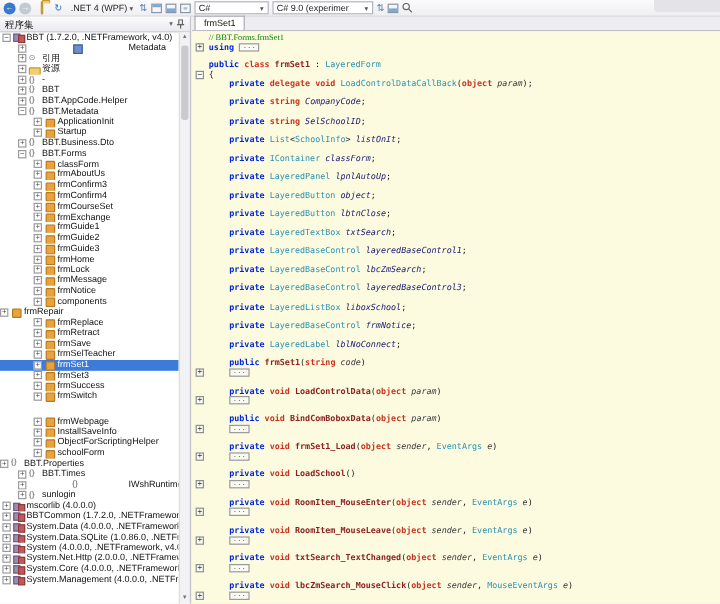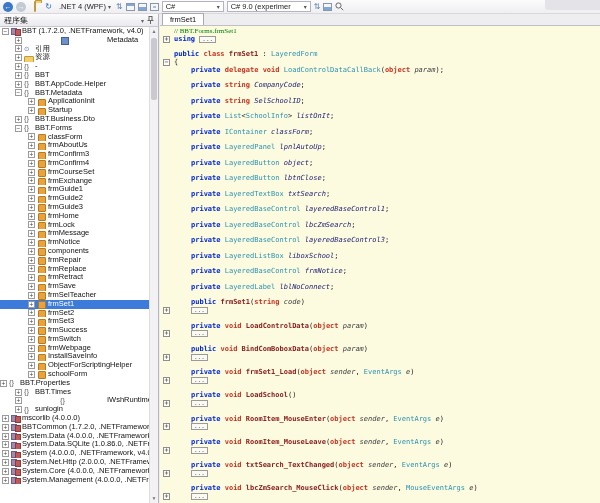--- a/index.html
+++ b/index.html
@@ -270,21 +270,21 @@
       <div class="trow" style="padding-left: 28px;">
         <span class="exp">+</span>
         <span class="ticon cls"></span>
         <span>frmNotice</span>
       </div>
       <div class="trow" style="padding-left: 28px;">
         <span class="exp">+</span>
         <span class="ticon cls"></span>
         <span>components</span>
       </div>
-      <div class="trow" style="padding-left: 28px;">
+      <div class="trow" style="">
         <span class="exp">+</span>
         <span class="ticon cls"></span>
         <span>frmRepair</span>
       </div>
       <div class="trow" style="padding-left: 28px;">
         <span class="exp">+</span>
         <span class="ticon cls"></span>
         <span>frmReplace</span>
       </div>
       <div class="trow" style="padding-left: 28px;">
@@ -303,38 +303,33 @@
         <span>frmSelTeacher</span>
       </div>
       <div class="trow sel" style="padding-left: 28px;">
         <span class="exp">+</span>
         <span class="ticon cls"></span>
         <span>frmSet1</span>
       </div>
       <div class="trow" style="padding-left: 28px;">
         <span class="exp">+</span>
         <span class="ticon cls"></span>
-        <span>frmSet2</span>
-      </div>
-      <div class="trow" style="padding-left: 28px;">
-        <span class="exp">+</span>
-        <span class="ticon cls"></span>
         <span>frmSet3</span>
       </div>
       <div class="trow" style="padding-left: 28px;">
         <span class="exp">+</span>
         <span class="ticon cls"></span>
         <span>frmSuccess</span>
       </div>
       <div class="trow" style="padding-left: 28px;">
         <span class="exp">+</span>
         <span class="ticon cls"></span>
         <span>frmSwitch</span>
       </div>
-      <div class="trow" style="padding-left: 28px;">
+      <div class="trow" style="padding-left: 28px; margin-top: 12px;">
         <span class="exp">+</span>
         <span class="ticon cls"></span>
         <span>frmWebpage</span>
       </div>
       <div class="trow" style="padding-left: 28px; align-items: center;">
         <span class="exp">+</span>
         <span class="ticon cls"></span>
         <span>InstallSaveInfo</span>
       </div>
       <div class="trow" style="padding-left: 28px;">

